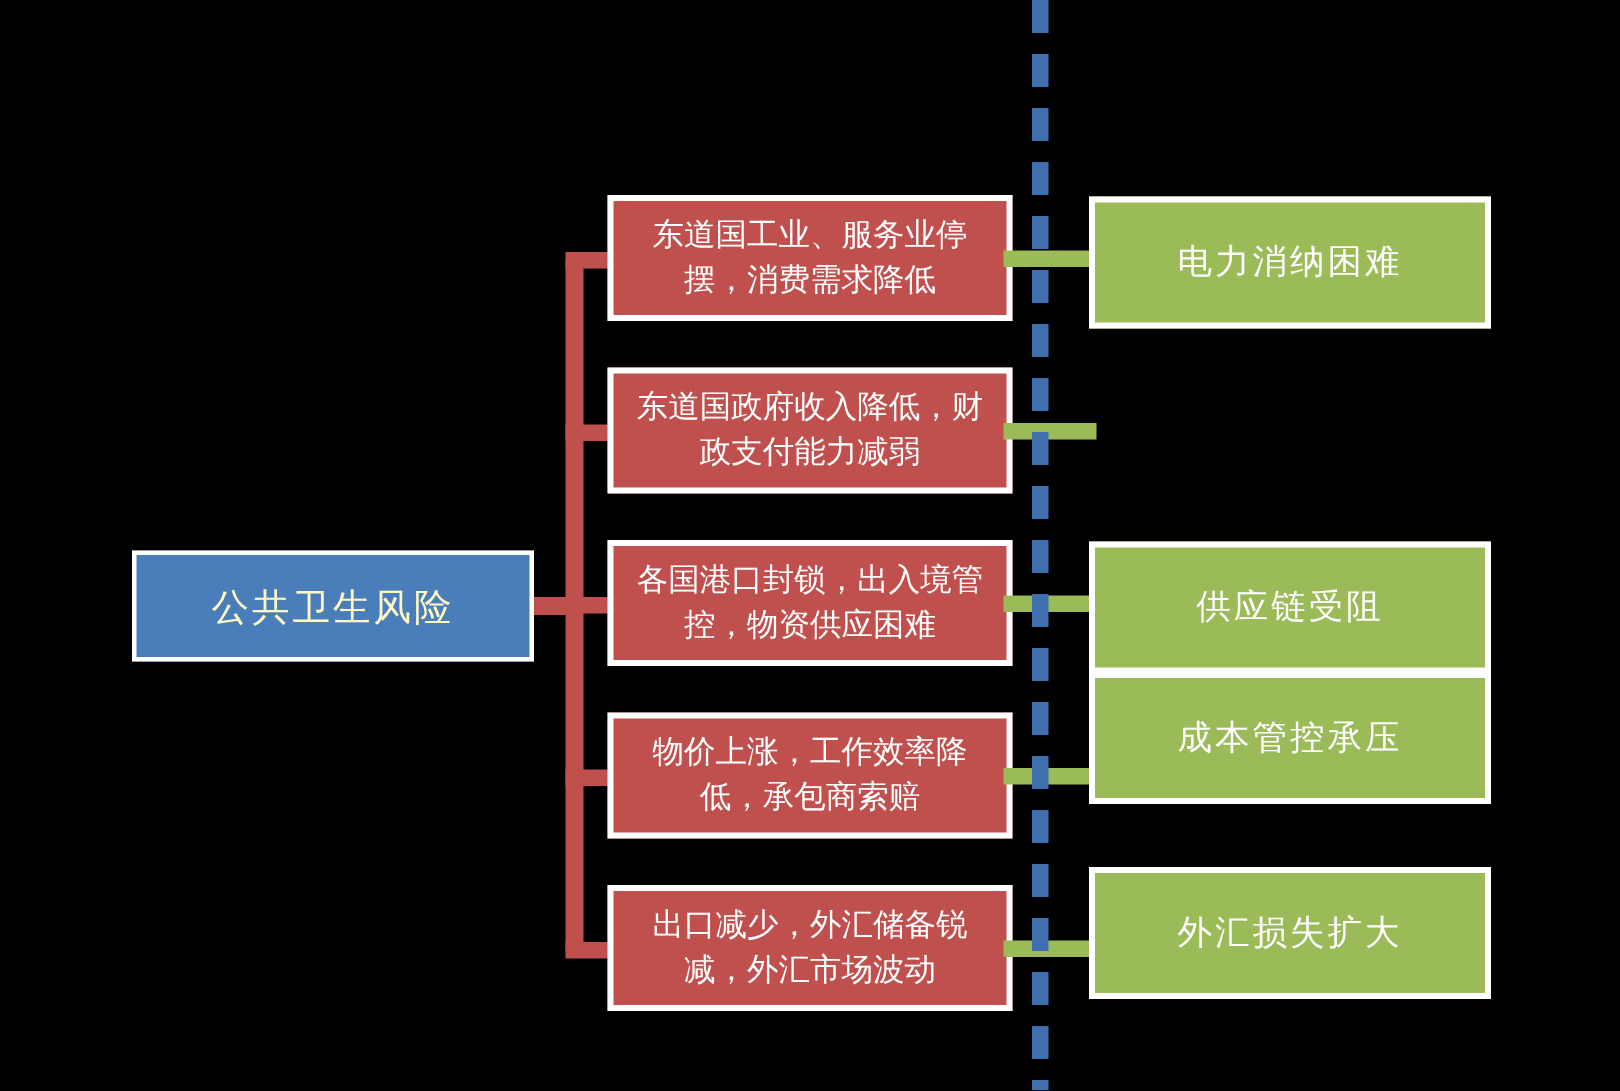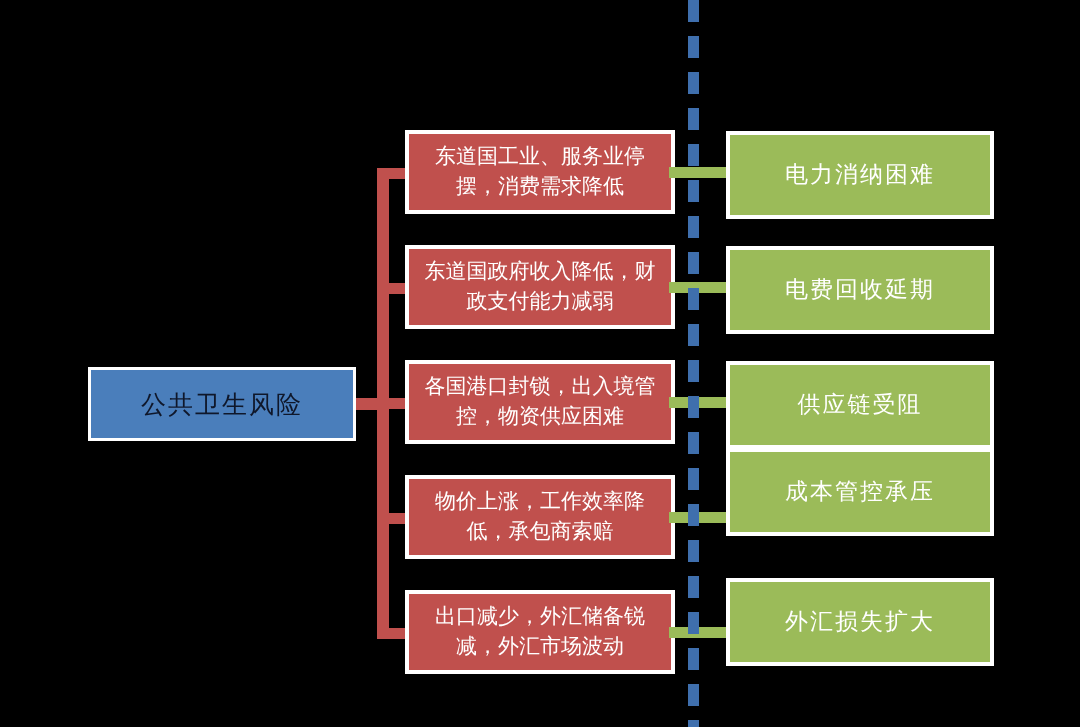--- a/index.html
+++ b/index.html
@@ -37,21 +37,21 @@
     left: 88px;
     top: 367px;
     width: 268px;
     height: 74px;
     background: #4a7ebb;
     border: 3px solid #ffffff;
     box-sizing: border-box;
     display: flex;
     align-items: center;
     justify-content: center;
-    color: #0f172a;
+    color: #fef9c3;
     font-size: 25px;
     letter-spacing: 2px;
     z-index: 3;
   }
 
   
   .conn-red { position: absolute; background: #c0504d; z-index: 1; }
   
   .conn-red-stub { left: 356px; top: 398px; width: 32px; height: 12px; }
   
@@ -149,23 +149,20 @@
 
   <div class="conn-green" style="top:167px"></div>
   <div class="conn-green" style="top:282px"></div>
   <div class="conn-green" style="top:397px"></div>
   <div class="conn-green" style="top:512px"></div>
   <div class="conn-green" style="top:627px"></div>
 
   <div class="effect-box" style="top:131px">
     <span class="box-text">电力消纳困难</span>
   </div>
-  <div class="effect-box" style="top:246px">
-    <span class="box-text">电费回收延期</span>
-  </div>
   <div class="effect-box" style="top:361px">
     <span class="box-text">供应链受阻</span>
   </div>
   <div class="effect-box" style="top:448px">
     <span class="box-text">成本管控承压</span>
   </div>
   <div class="effect-box" style="top:578px">
     <span class="box-text">外汇损失扩大</span>
   </div>
 

